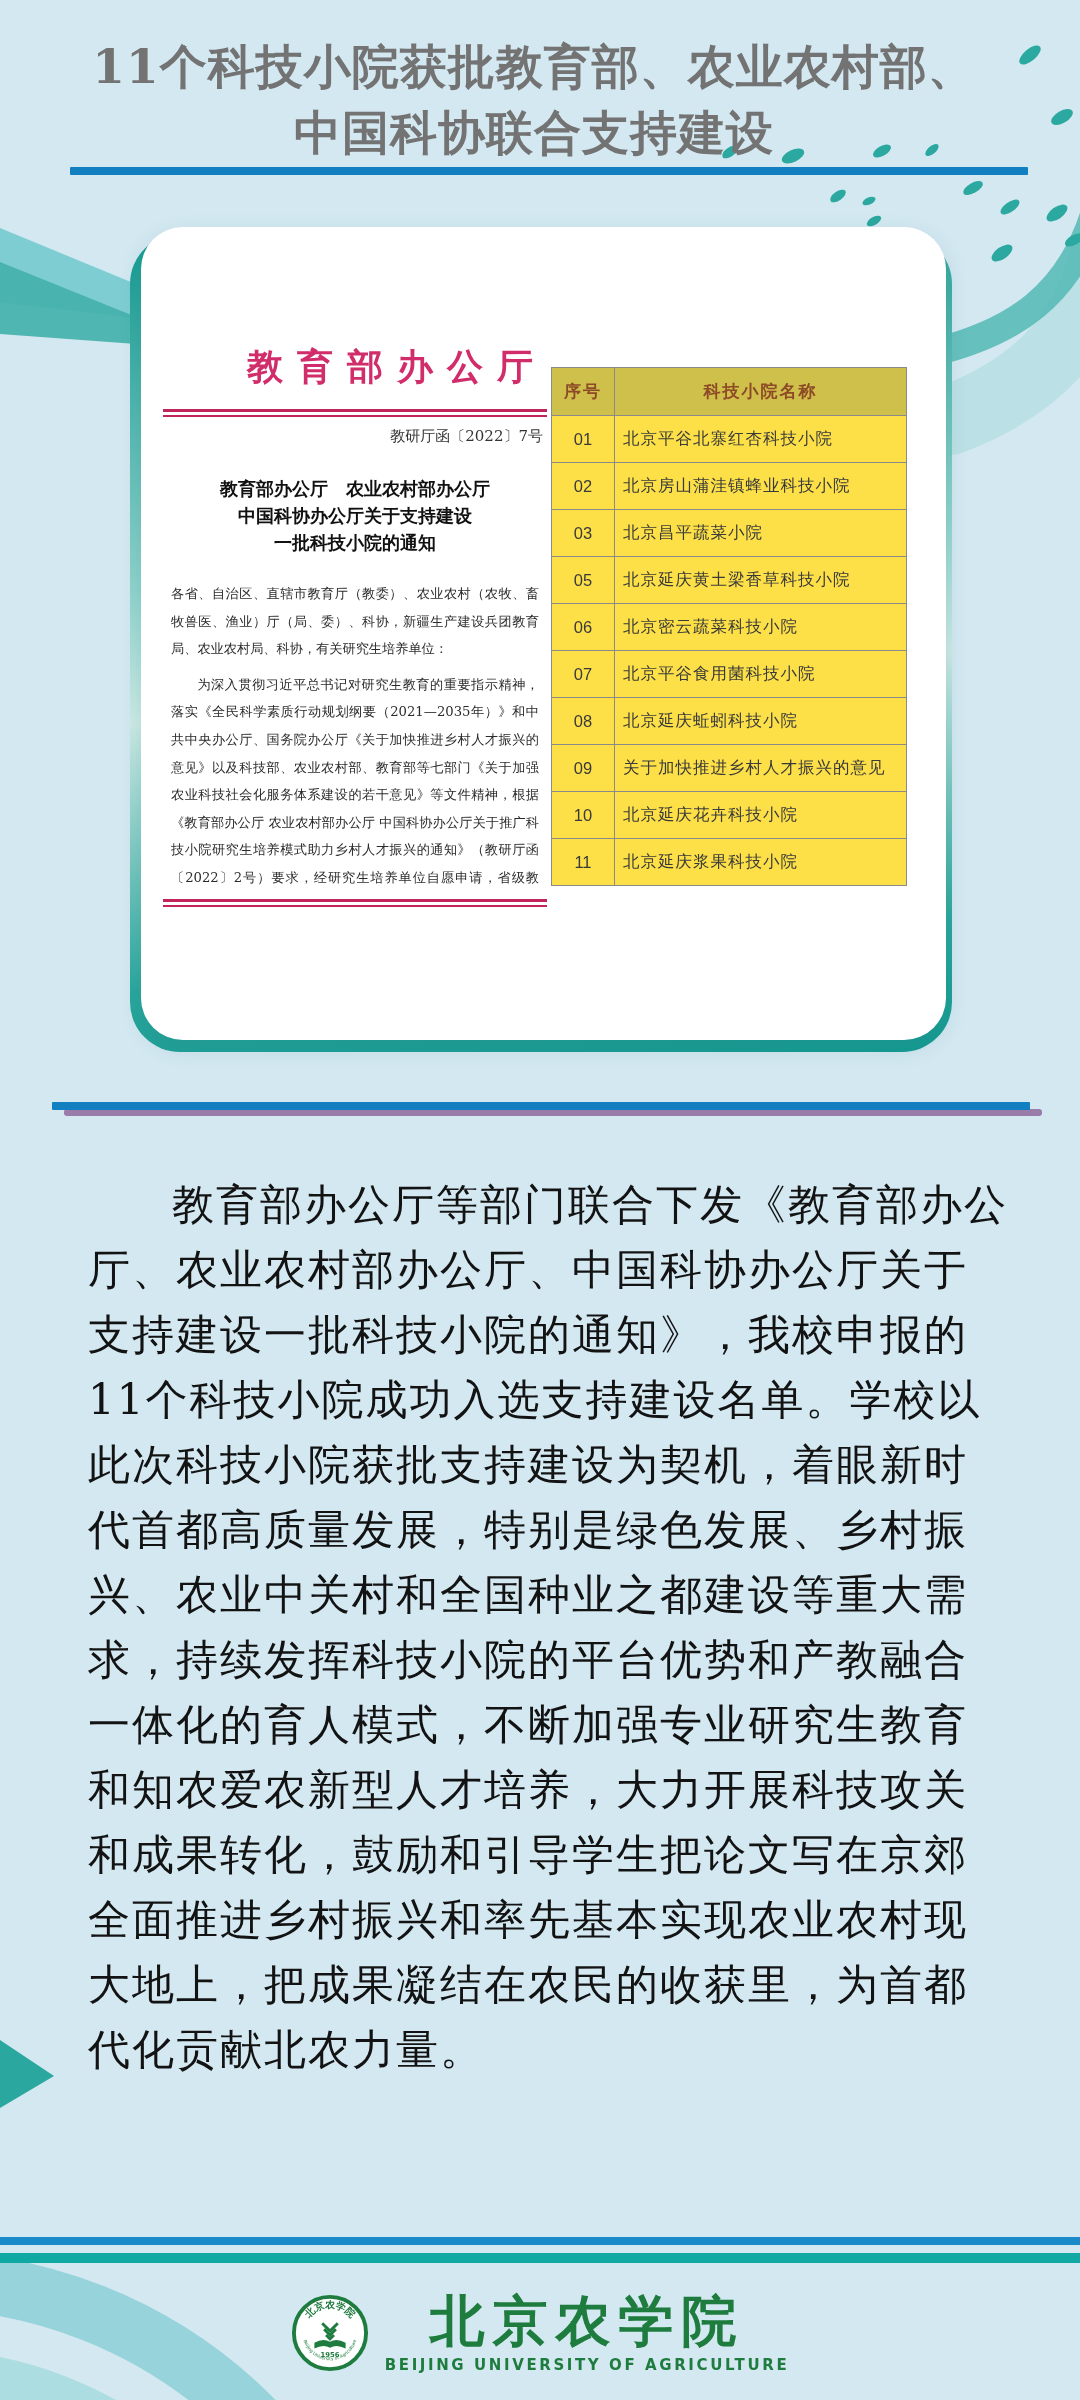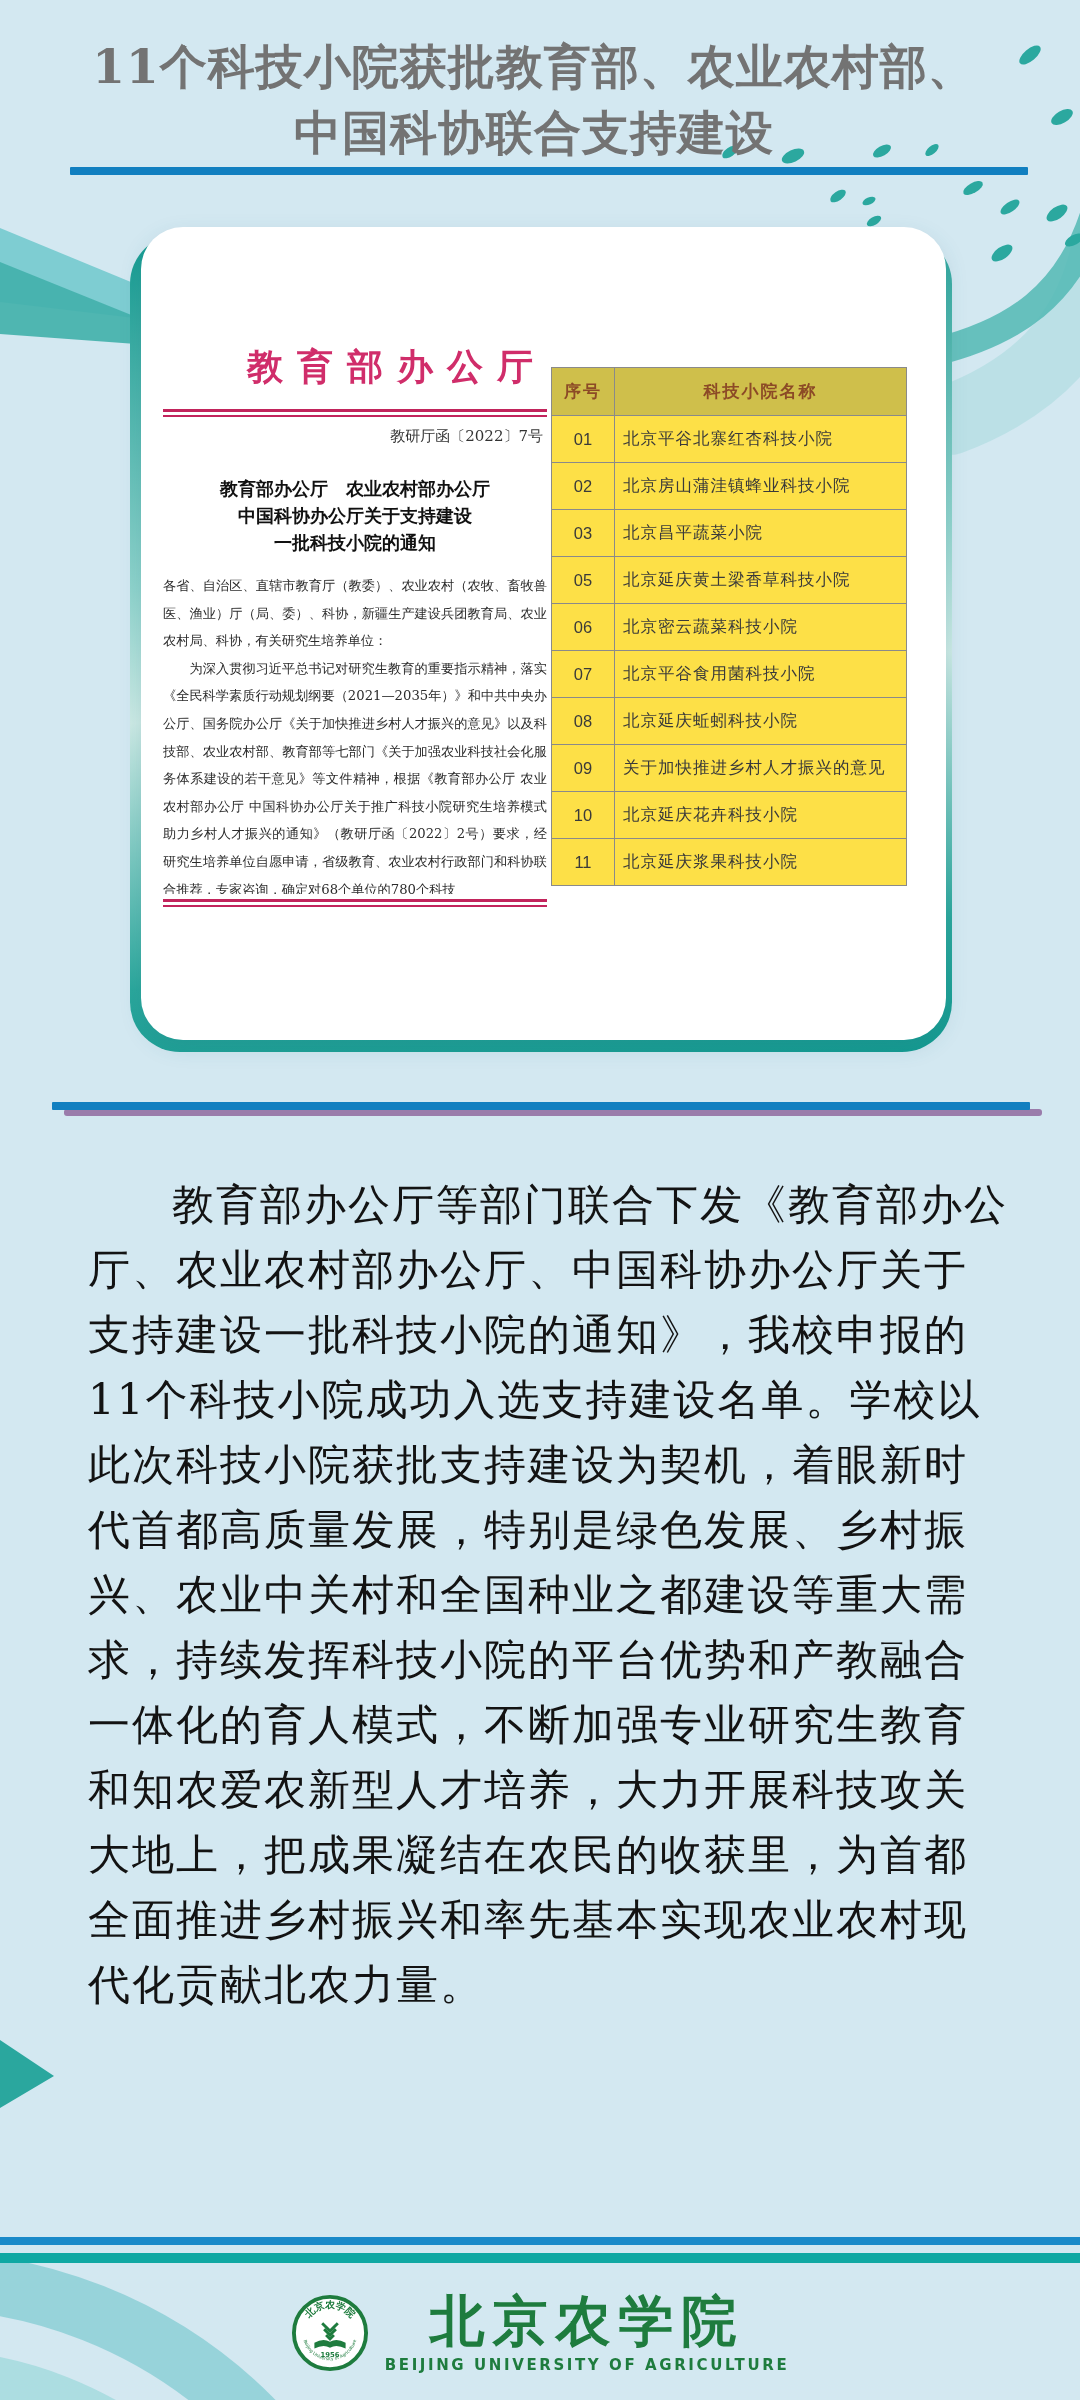--- a/index.html
+++ b/index.html
@@ -48,21 +48,21 @@
     font-size:15px;color:#333;padding-right:4px;box-sizing:border-box;
   }
   .doc-title{
     position:absolute;left:0;top:248px;width:100%;text-align:center;
     font-size:18px;font-weight:bold;line-height:27px;color:#111;
   }
   .doc-body{
     position:absolute;left:0;top:345px;width:100%;max-height:322px;overflow:hidden;
     font-size:13.2px;line-height:27.6px;text-align:justify;color:#2b2b2b;
   }
-  .doc-body p{margin:0;}
+  .doc-body p{margin:8px;}
   .doc-body p.indent{text-indent:2em;}
   .doc-endline{
     position:absolute;left:0;top:672px;width:100%;height:3px;
     border-top:3px solid #c2245c;border-bottom:2px solid #c2245c;
   }
   
   .table-col{position:absolute;left:410px;top:140px;width:356px;}
   table.sy{width:100%;border-collapse:collapse;font-size:16.5px;color:#3a3a3a;
     font-family:Liberation Sans, sans-serif;}
   table.sy th{
@@ -232,22 +232,23 @@
       <div class="art-line indent">教育部办公厅等部门联合下发《教育部办公</div>
       <div class="art-line">厅、农业农村部办公厅、中国科协办公厅关于</div>
       <div class="art-line">支持建设一批科技小院的通知》，我校申报的</div>
       <div class="art-line">11个科技小院成功入选支持建设名单。学校以</div>
       <div class="art-line">此次科技小院获批支持建设为契机，着眼新时</div>
       <div class="art-line">代首都高质量发展，特别是绿色发展、乡村振</div>
       <div class="art-line">兴、农业中关村和全国种业之都建设等重大需</div>
       <div class="art-line">求，持续发挥科技小院的平台优势和产教融合</div>
       <div class="art-line">一体化的育人模式，不断加强专业研究生教育</div>
       <div class="art-line">和知农爱农新型人才培养，大力开展科技攻关</div>
+      <div class="art-line">和成果转化，鼓励和引导学生把论文写在京郊</div>
+      <div class="art-line">全面推进乡村振兴和率先基本实现农业农村现</div>
       <div class="art-line">大地上，把成果凝结在农民的收获里，为首都</div>
-      <div class="art-line">全面推进乡村振兴和率先基本实现农业农村现</div>
       <div class="art-line">代化贡献北农力量。</div>
     </div>
 
   <div class="divider3-blue"></div>
   <div class="divider3-teal"></div>
 
   <div class="footer-logo">
     <svg class="seal" viewBox="0 0 80 80" xmlns="http://www.w3.org/2000/svg">
       <circle cx="40" cy="40" r="37" fill="#ffffff" stroke="#1e7c3e" stroke-width="4"></circle>
       <defs>

